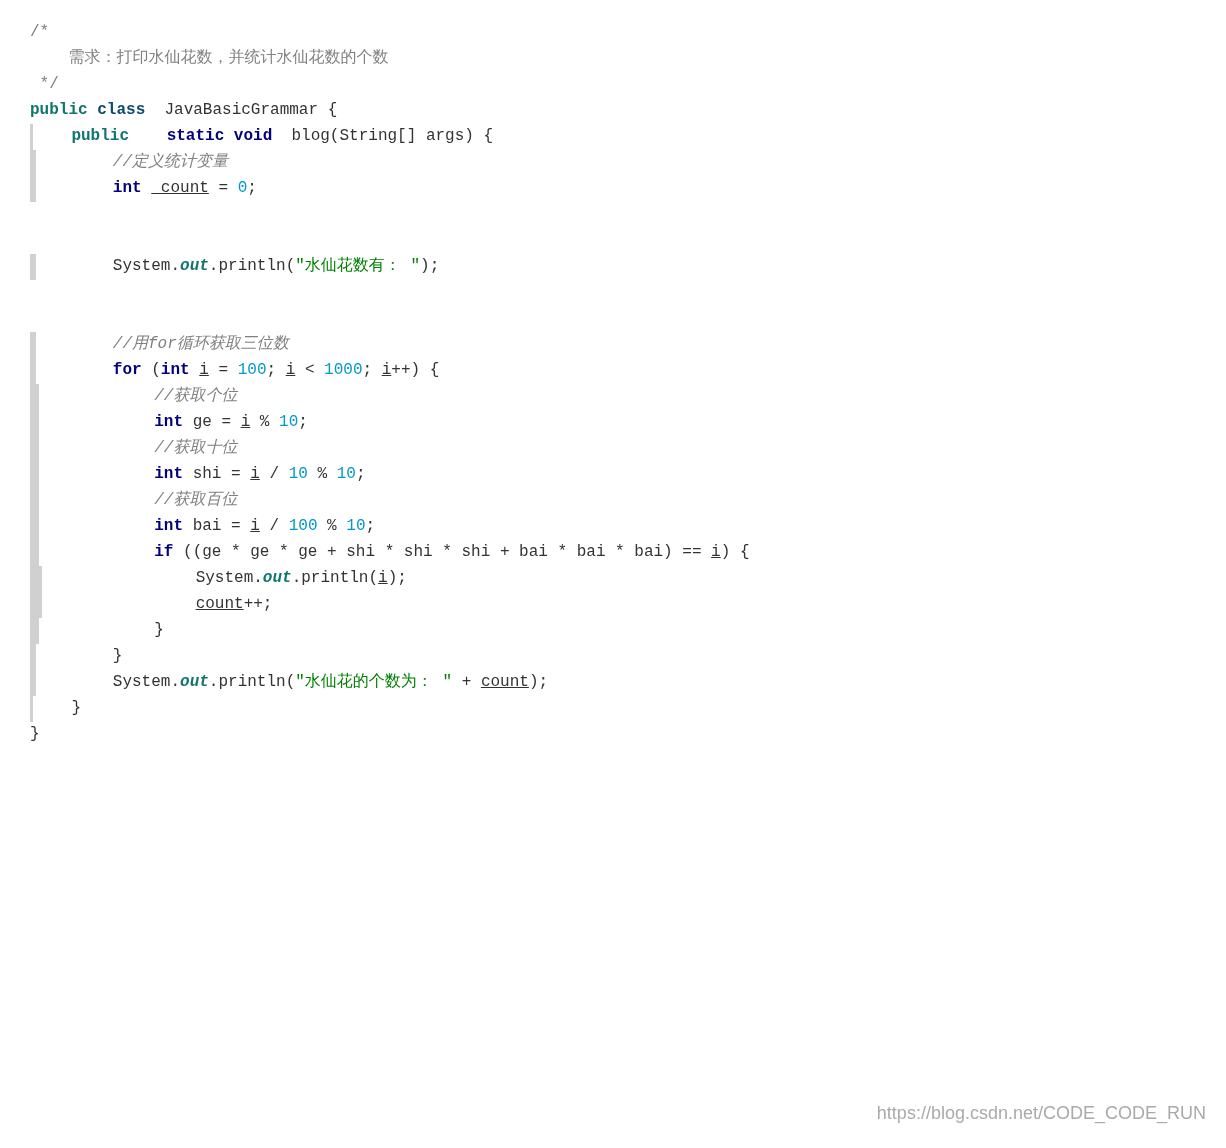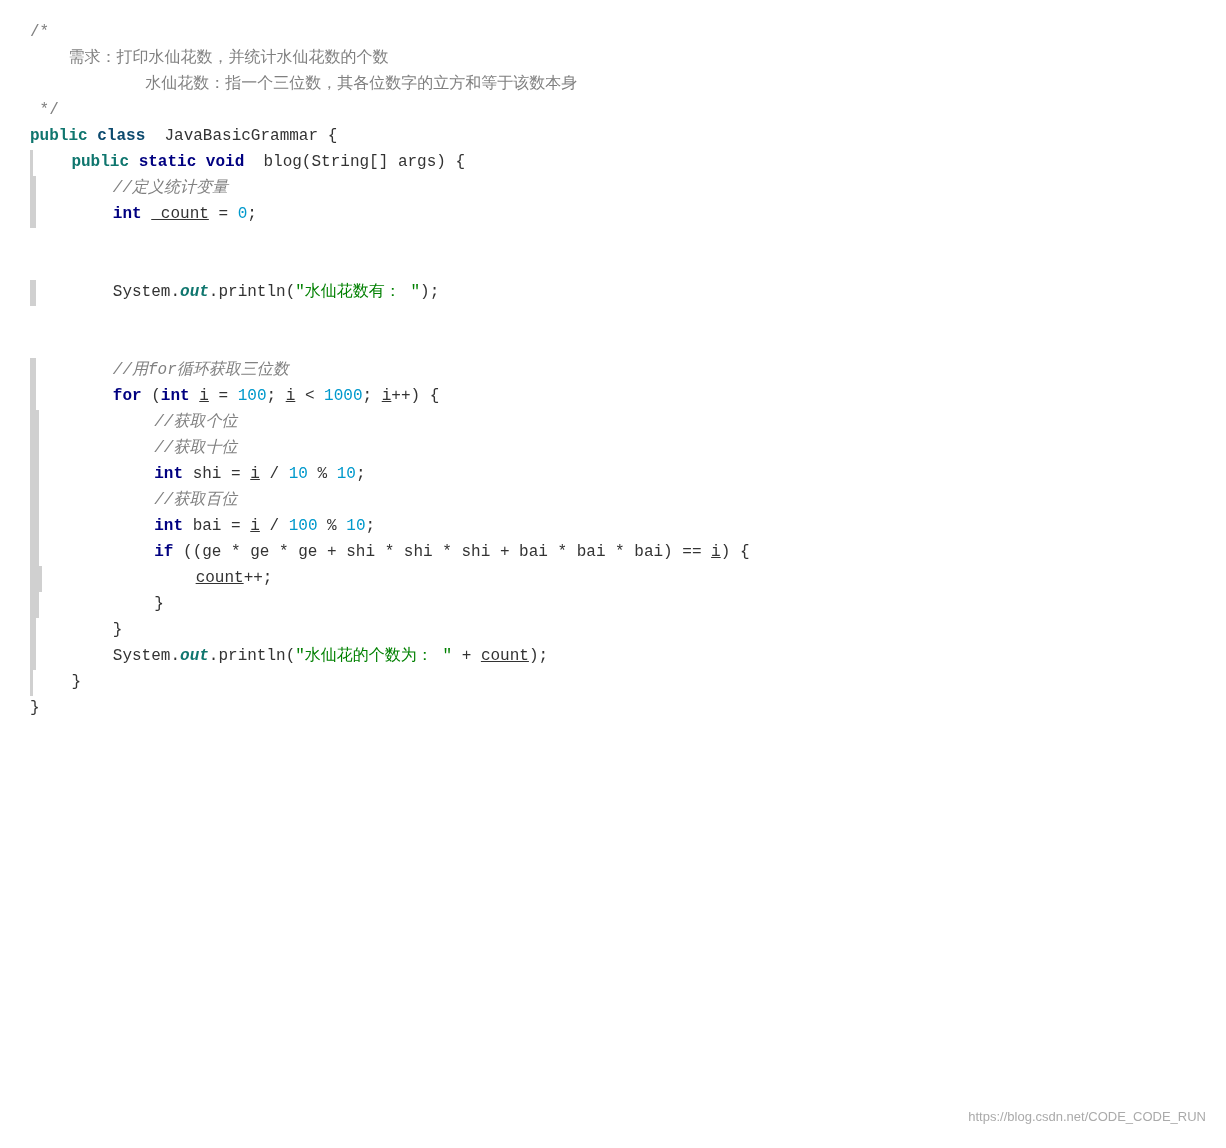--- a/index.html
+++ b/index.html
@@ -22,21 +22,21 @@
       background: #ffffff;
       padding: 20px 0 20px 20px;
       position: relative;
     }
 
     .watermark {
       position: absolute;
       bottom: 20px;
       right: 20px;
       color: #aaa;
-      font-size: 13px;
+      font-size: 18px;
       font-family: Arial, sans-serif;
     }
 
     .line {
       display: flex;
       align-items: baseline;
       padding: 0 0 0 10px;
       min-height: 26px;
     }
 
@@ -51,21 +51,21 @@
       display: inline-block;
       width: 3px;
       background: #d0d0d0;
       align-self: stretch;
       margin-right: 0;
       flex-shrink: 0;
     }
 
     .kw-public { color: #0f766e; font-weight: bold; }
     .kw-class { color: #0c4a6e; font-weight: bold; }
-    .kw-static { color: #000080; font-weight: bold; }
+    .kw-static { color: #000080; font-weight: bold; margin-left: 28px; }
     .kw-void { color: #000080; font-weight: bold; }
     .kw-int { color: #000080; font-weight: bold; }
     .kw-for { color: #000080; font-weight: bold; }
     .kw-if { color: #000080; font-weight: bold; }
 
     .number { color: #0099cc; }
     .string-val { color: #008000; font-weight: normal; }
     .italic-out { font-style: italic; color: #0f766e; font-weight: bold; }
     .comment { color: #808080; }
     .underline { text-decoration: underline; }
@@ -83,23 +83,20 @@
 
 <div class="code-container">
 
   <div class="line">
     <span class="code-line comment">/*</span>
   </div>
   <div class="line">
     <span class="code-line comment">    需求：打印水仙花数，并统计水仙花数的个数</span>
   </div>
   <div class="line">
-    <span class="code-line comment">            水仙花数：指一个三位数，其各位数字的立方和等于该数本身</span>
-  </div>
-  <div class="line">
     <span class="code-line comment"> */</span>
   </div>
 
   <div class="line">
     <span class="code-line"><span class="kw-public">public</span> <span class="kw-class">class</span> <span class="normal"> JavaBasicGrammar {</span></span>
   </div>
 
   <div class="line">
     <div class="indent-bar"></div>
     <span class="code-line">&nbsp;&nbsp;&nbsp;&nbsp;<span class="kw-public">public</span> <span class="kw-static">static</span> <span class="kw-void">void</span> <span class="normal"> blog(String[] args) {</span></span>
@@ -149,20 +146,26 @@
     <span class="code-line">&nbsp;&nbsp;&nbsp;&nbsp;&nbsp;&nbsp;&nbsp;&nbsp;<span class="kw-for">for</span> (<span class="kw-int">int</span> <span class="underline">i</span> = <span class="number">100</span>; <span class="underline">i</span> &lt; <span class="number">1000</span>; <span class="underline">i</span>++) {</span>
   </div>
 
   <div class="line">
     <div class="indent-bar"></div>
     <div class="indent-bar"></div>
     <div class="indent-bar"></div>
     <span class="code-line line-comment">&nbsp;&nbsp;&nbsp;&nbsp;&nbsp;&nbsp;&nbsp;&nbsp;&nbsp;&nbsp;&nbsp;&nbsp;//获取个位</span>
   </div>
 
+  <div class="line">
+    <div class="indent-bar"></div>
+    <div class="indent-bar"></div>
+    <div class="indent-bar"></div>
+    <span class="code-line">&nbsp;&nbsp;&nbsp;&nbsp;&nbsp;&nbsp;&nbsp;&nbsp;&nbsp;&nbsp;&nbsp;&nbsp;<span class="kw-int">int</span> ge = <span class="underline">i</span> % <span class="number">10</span>;</span>
+  </div>
 
   <div class="line">
     <div class="indent-bar"></div>
     <div class="indent-bar"></div>
     <div class="indent-bar"></div>
     <span class="code-line line-comment">&nbsp;&nbsp;&nbsp;&nbsp;&nbsp;&nbsp;&nbsp;&nbsp;&nbsp;&nbsp;&nbsp;&nbsp;//获取十位</span>
   </div>
 
   <div class="line">
     <div class="indent-bar"></div>
@@ -185,20 +188,27 @@
     <span class="code-line">&nbsp;&nbsp;&nbsp;&nbsp;&nbsp;&nbsp;&nbsp;&nbsp;&nbsp;&nbsp;&nbsp;&nbsp;<span class="kw-int">int</span> bai = <span class="underline">i</span> / <span class="number">100</span> % <span class="number">10</span>;</span>
   </div>
 
   <div class="line">
     <div class="indent-bar"></div>
     <div class="indent-bar"></div>
     <div class="indent-bar"></div>
     <span class="code-line">&nbsp;&nbsp;&nbsp;&nbsp;&nbsp;&nbsp;&nbsp;&nbsp;&nbsp;&nbsp;&nbsp;&nbsp;<span class="kw-if">if</span> ((ge * ge * ge + shi * shi * shi + bai * bai * bai) == <span class="underline">i</span>) {</span>
   </div>
 
+  <div class="line">
+    <div class="indent-bar"></div>
+    <div class="indent-bar"></div>
+    <div class="indent-bar"></div>
+    <div class="indent-bar"></div>
+    <span class="code-line">&nbsp;&nbsp;&nbsp;&nbsp;&nbsp;&nbsp;&nbsp;&nbsp;&nbsp;&nbsp;&nbsp;&nbsp;&nbsp;&nbsp;&nbsp;&nbsp;<span class="normal">System.</span><span class="italic-out">out</span><span class="normal">.println(</span><span class="underline">i</span><span class="normal">);</span></span>
+  </div>
 
   <div class="line">
     <div class="indent-bar"></div>
     <div class="indent-bar"></div>
     <div class="indent-bar"></div>
     <div class="indent-bar"></div>
     <span class="code-line">&nbsp;&nbsp;&nbsp;&nbsp;&nbsp;&nbsp;&nbsp;&nbsp;&nbsp;&nbsp;&nbsp;&nbsp;&nbsp;&nbsp;&nbsp;&nbsp;<span class="underline">count</span>++;</span>
   </div>
 
   <div class="line">

